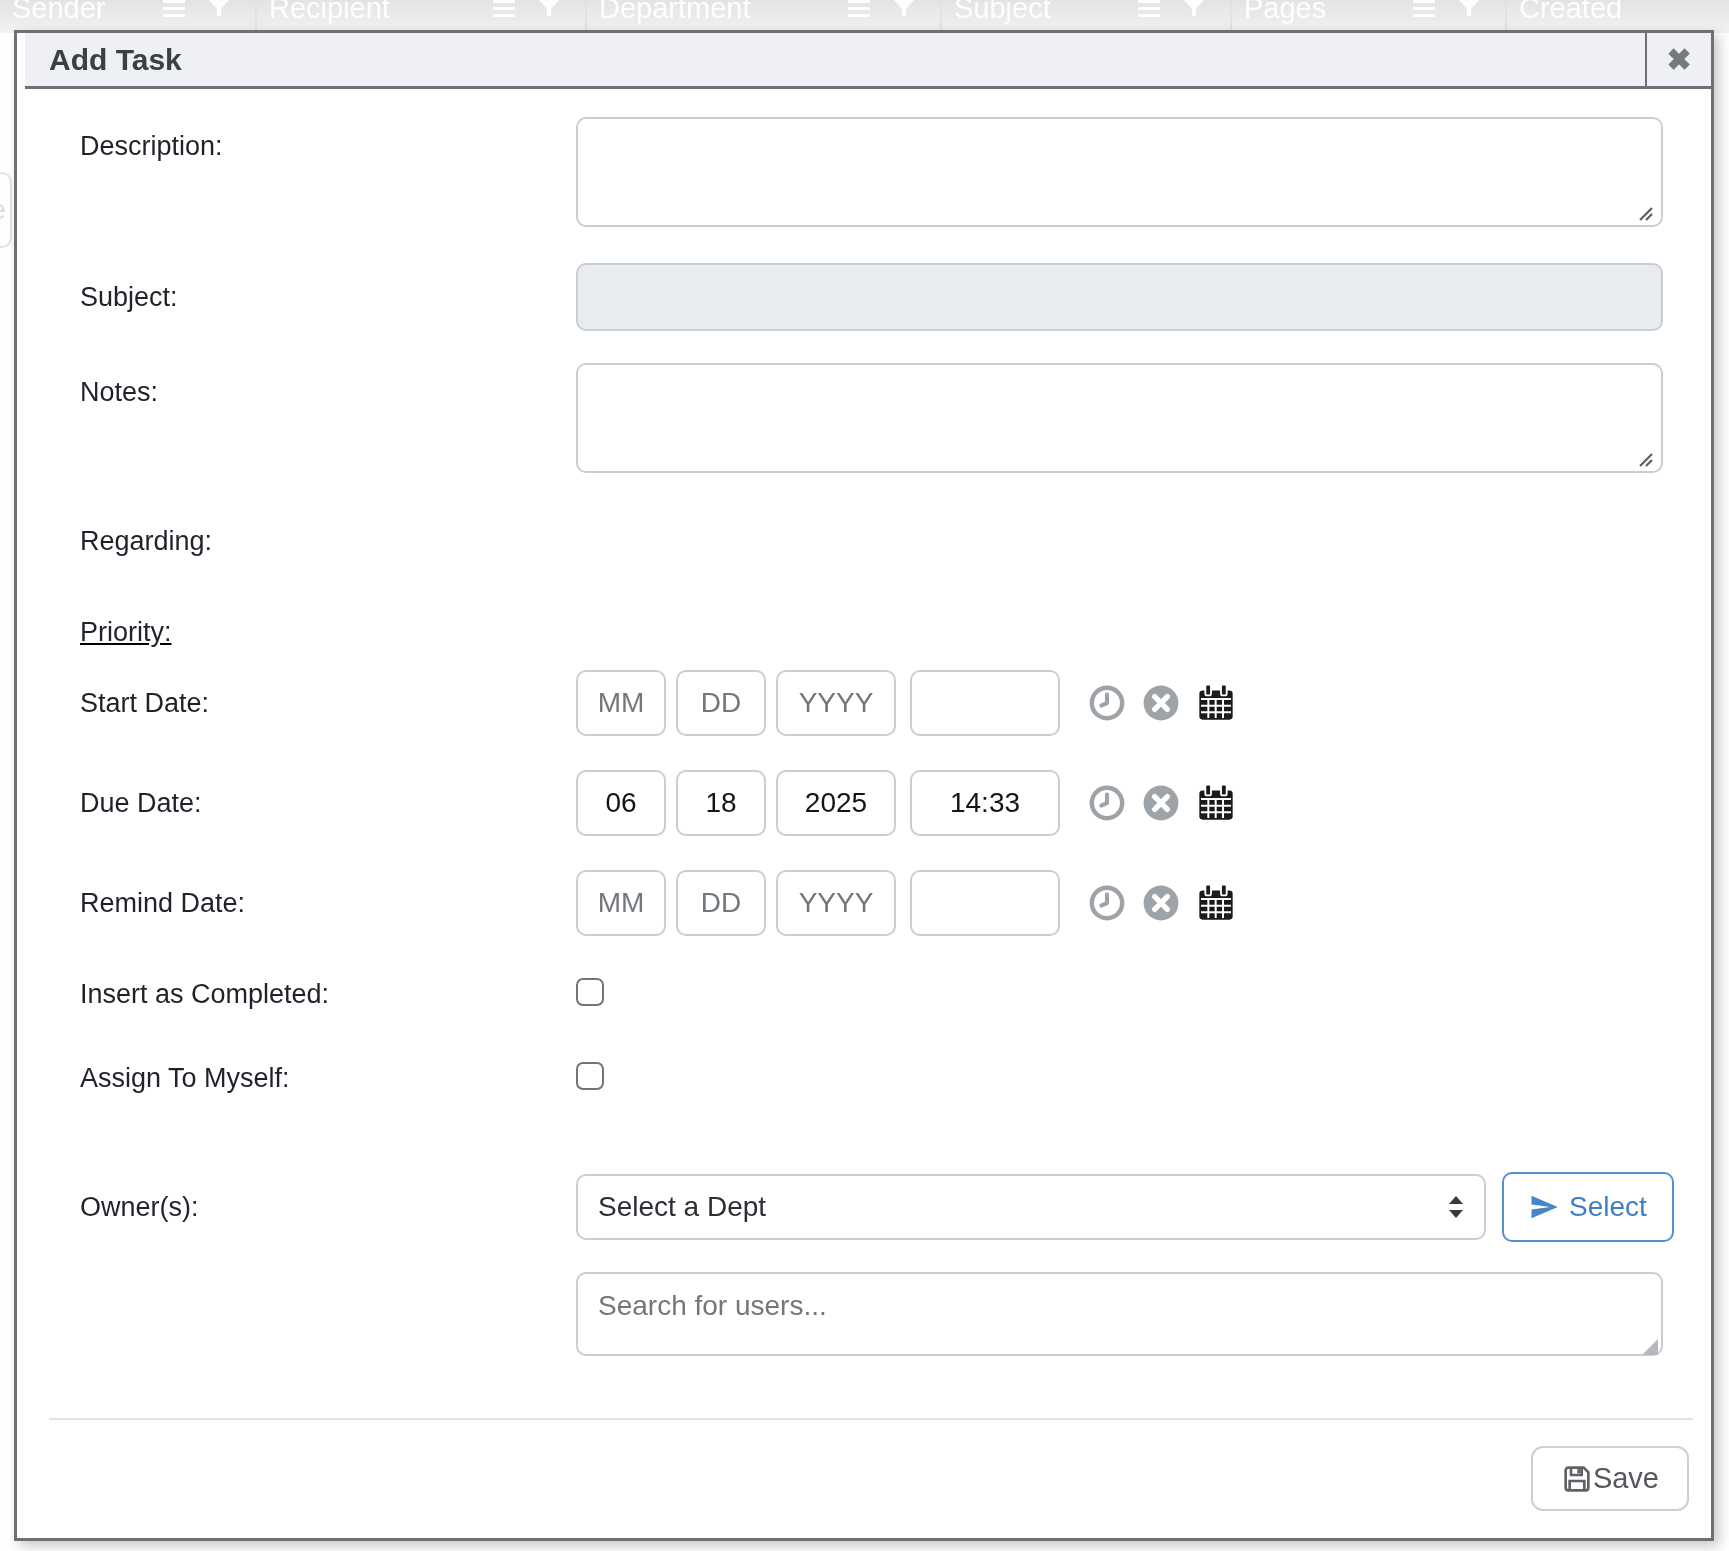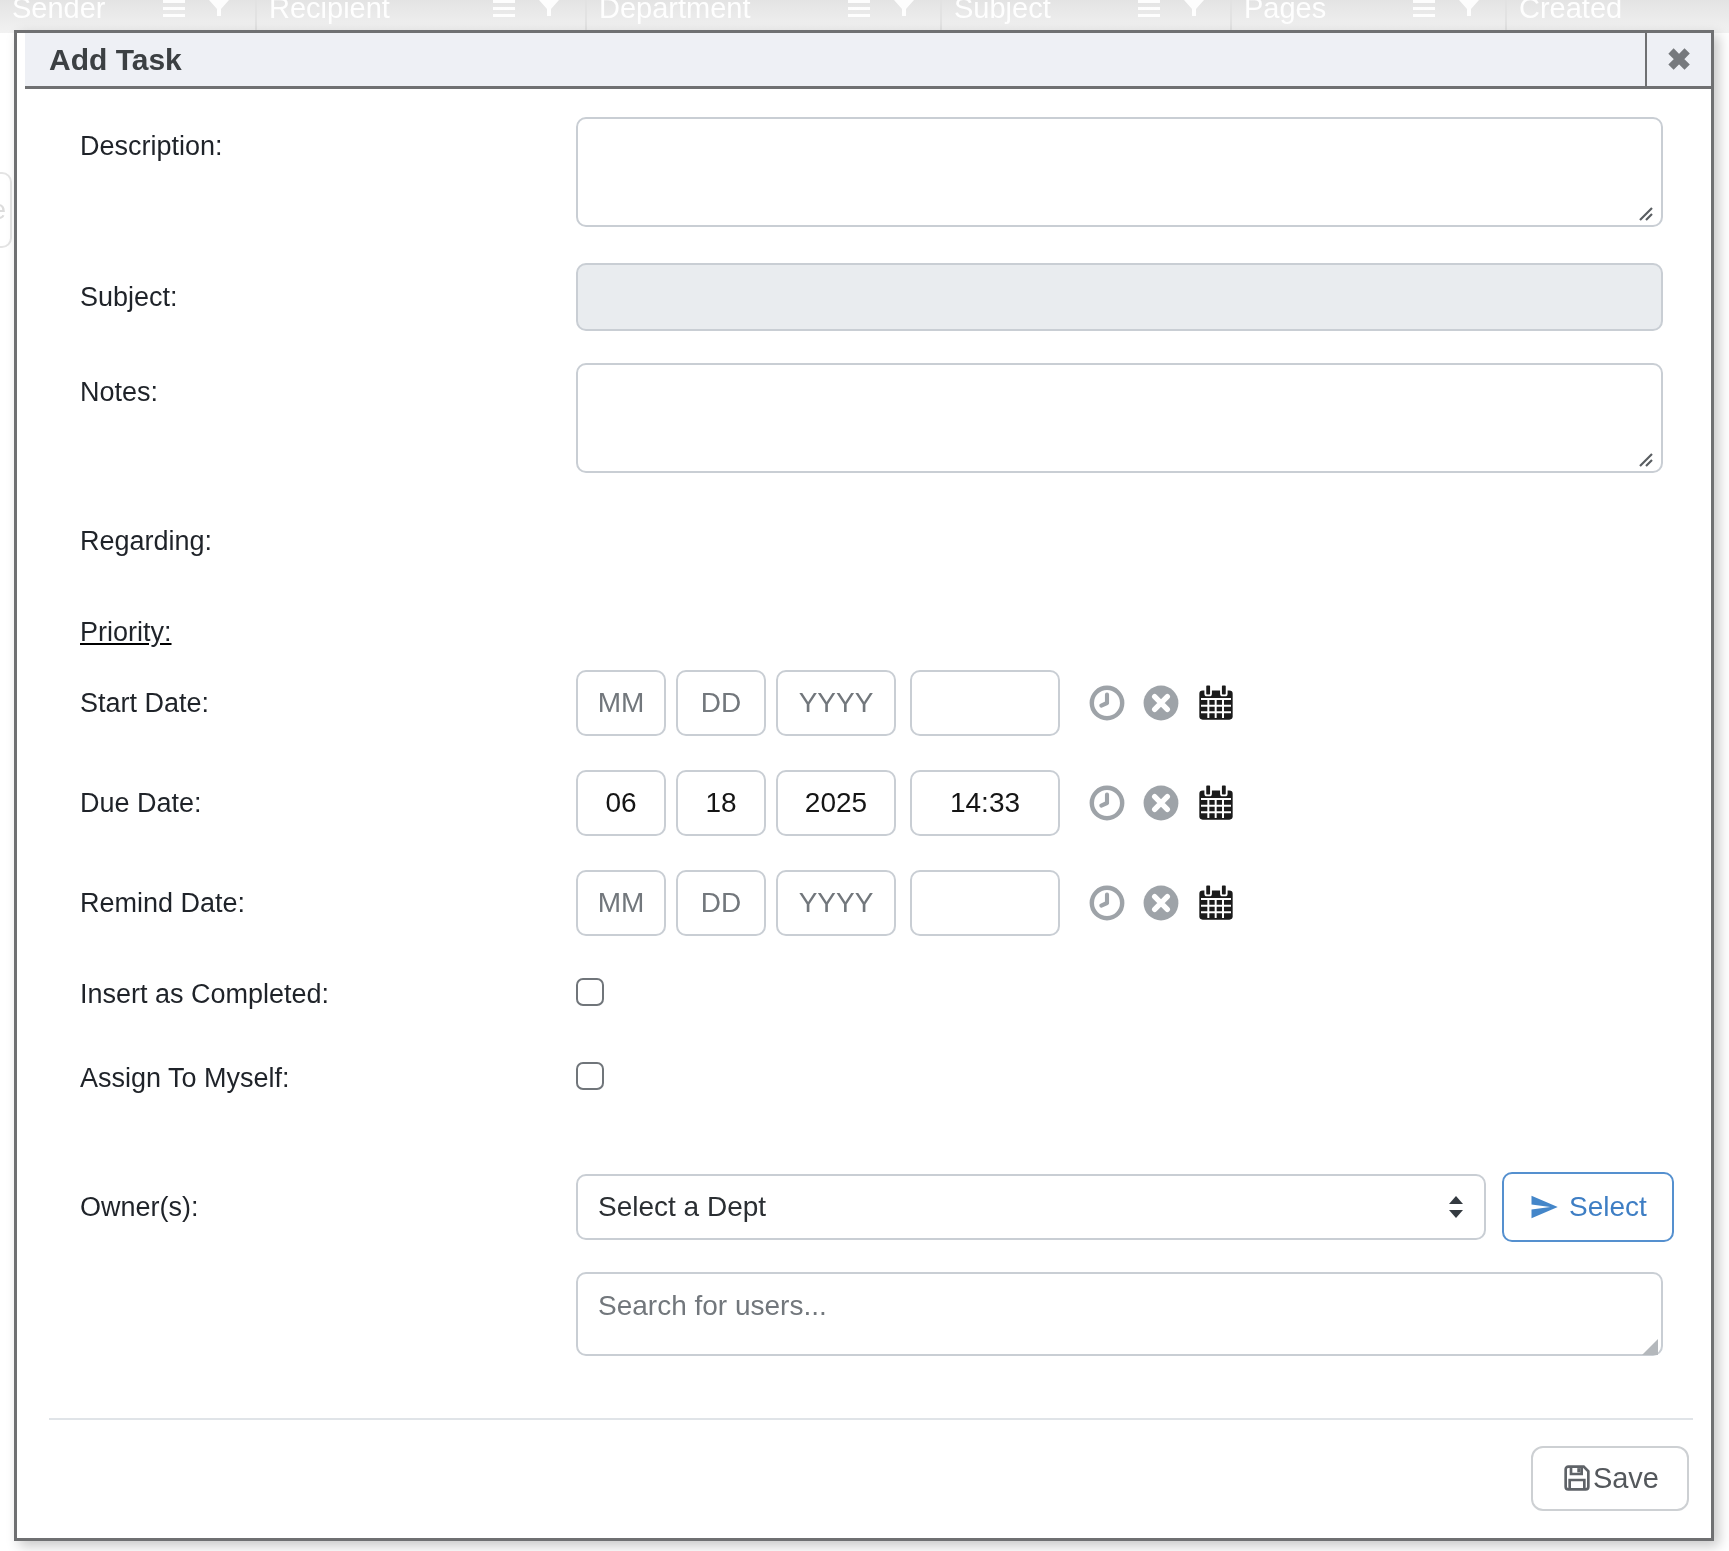--- a/index.html
+++ b/index.html
@@ -78,21 +78,21 @@
     border-radius:10px; background:#fff; color:#3e7ec4; font-size:28px;
     display:flex; align-items:center; justify-content:center; gap:10px; cursor:pointer; }
 
   textarea.search-users { height:84px; padding:16px 20px; }
   .grip-lines { position:absolute; right:7px; bottom:7px; pointer-events:none; }
   .grip-tri { position:absolute; right:5px; bottom:5px; width:0; height:0;
     border-left:16px solid transparent; border-bottom:16px solid #b4b8bc; pointer-events:none; }
 
   .modal-footer { margin:58px 18px 0 24px; border-top:2px solid #e0e4e8;
     padding:26px 4px 20px 0; display:flex; justify-content:flex-end; }
-  .save-btn { display:inline-flex; align-items:flex-start; gap:0; padding:14px 28px;
+  .save-btn { display:inline-flex; align-items:center; gap:0; padding:14px 28px;
     border:2px solid #cdd0d3; border-radius:12px; background:#fff; color:#54585c;
     font-size:29px; cursor:pointer; font-family:"Liberation Sans", sans-serif; }
 </style>
 </head>
 <body>
 
 <svg width="0" height="0" style="position:absolute">
   <defs>
     <g id="ic-clock">
       <circle cx="12" cy="12" r="9.6" fill="none" stroke="#9ea3a8" stroke-width="2.8"></circle>

